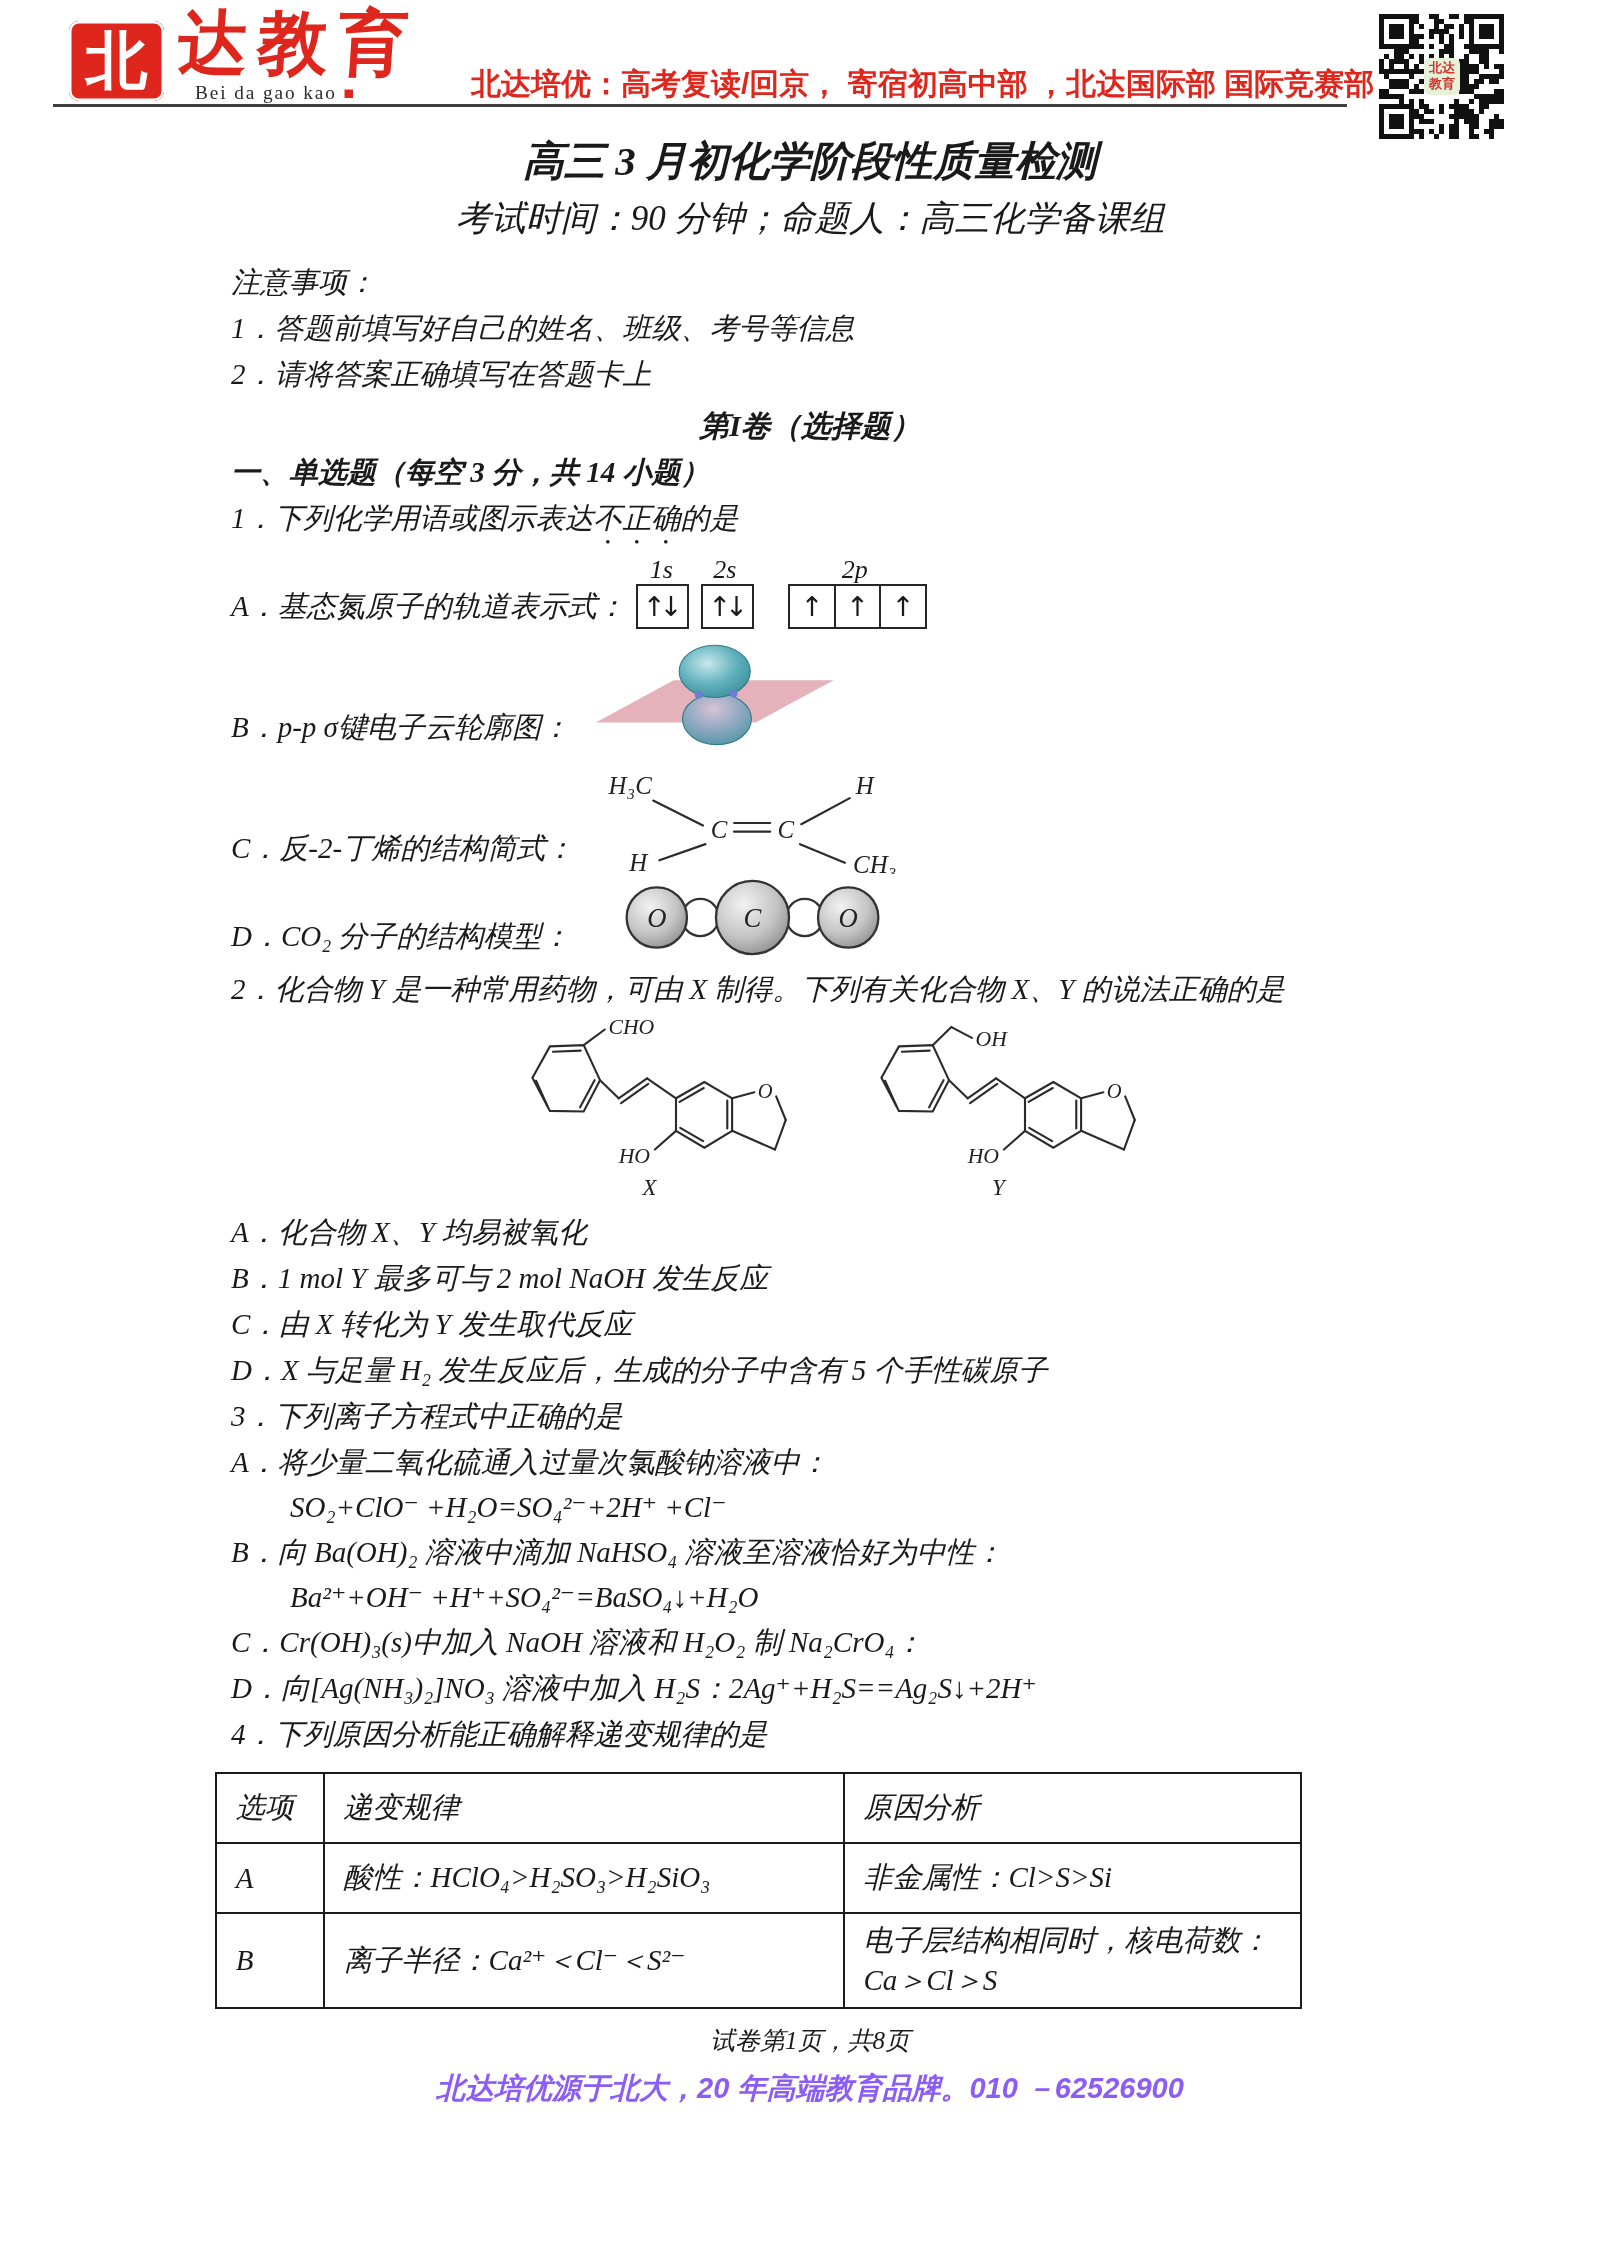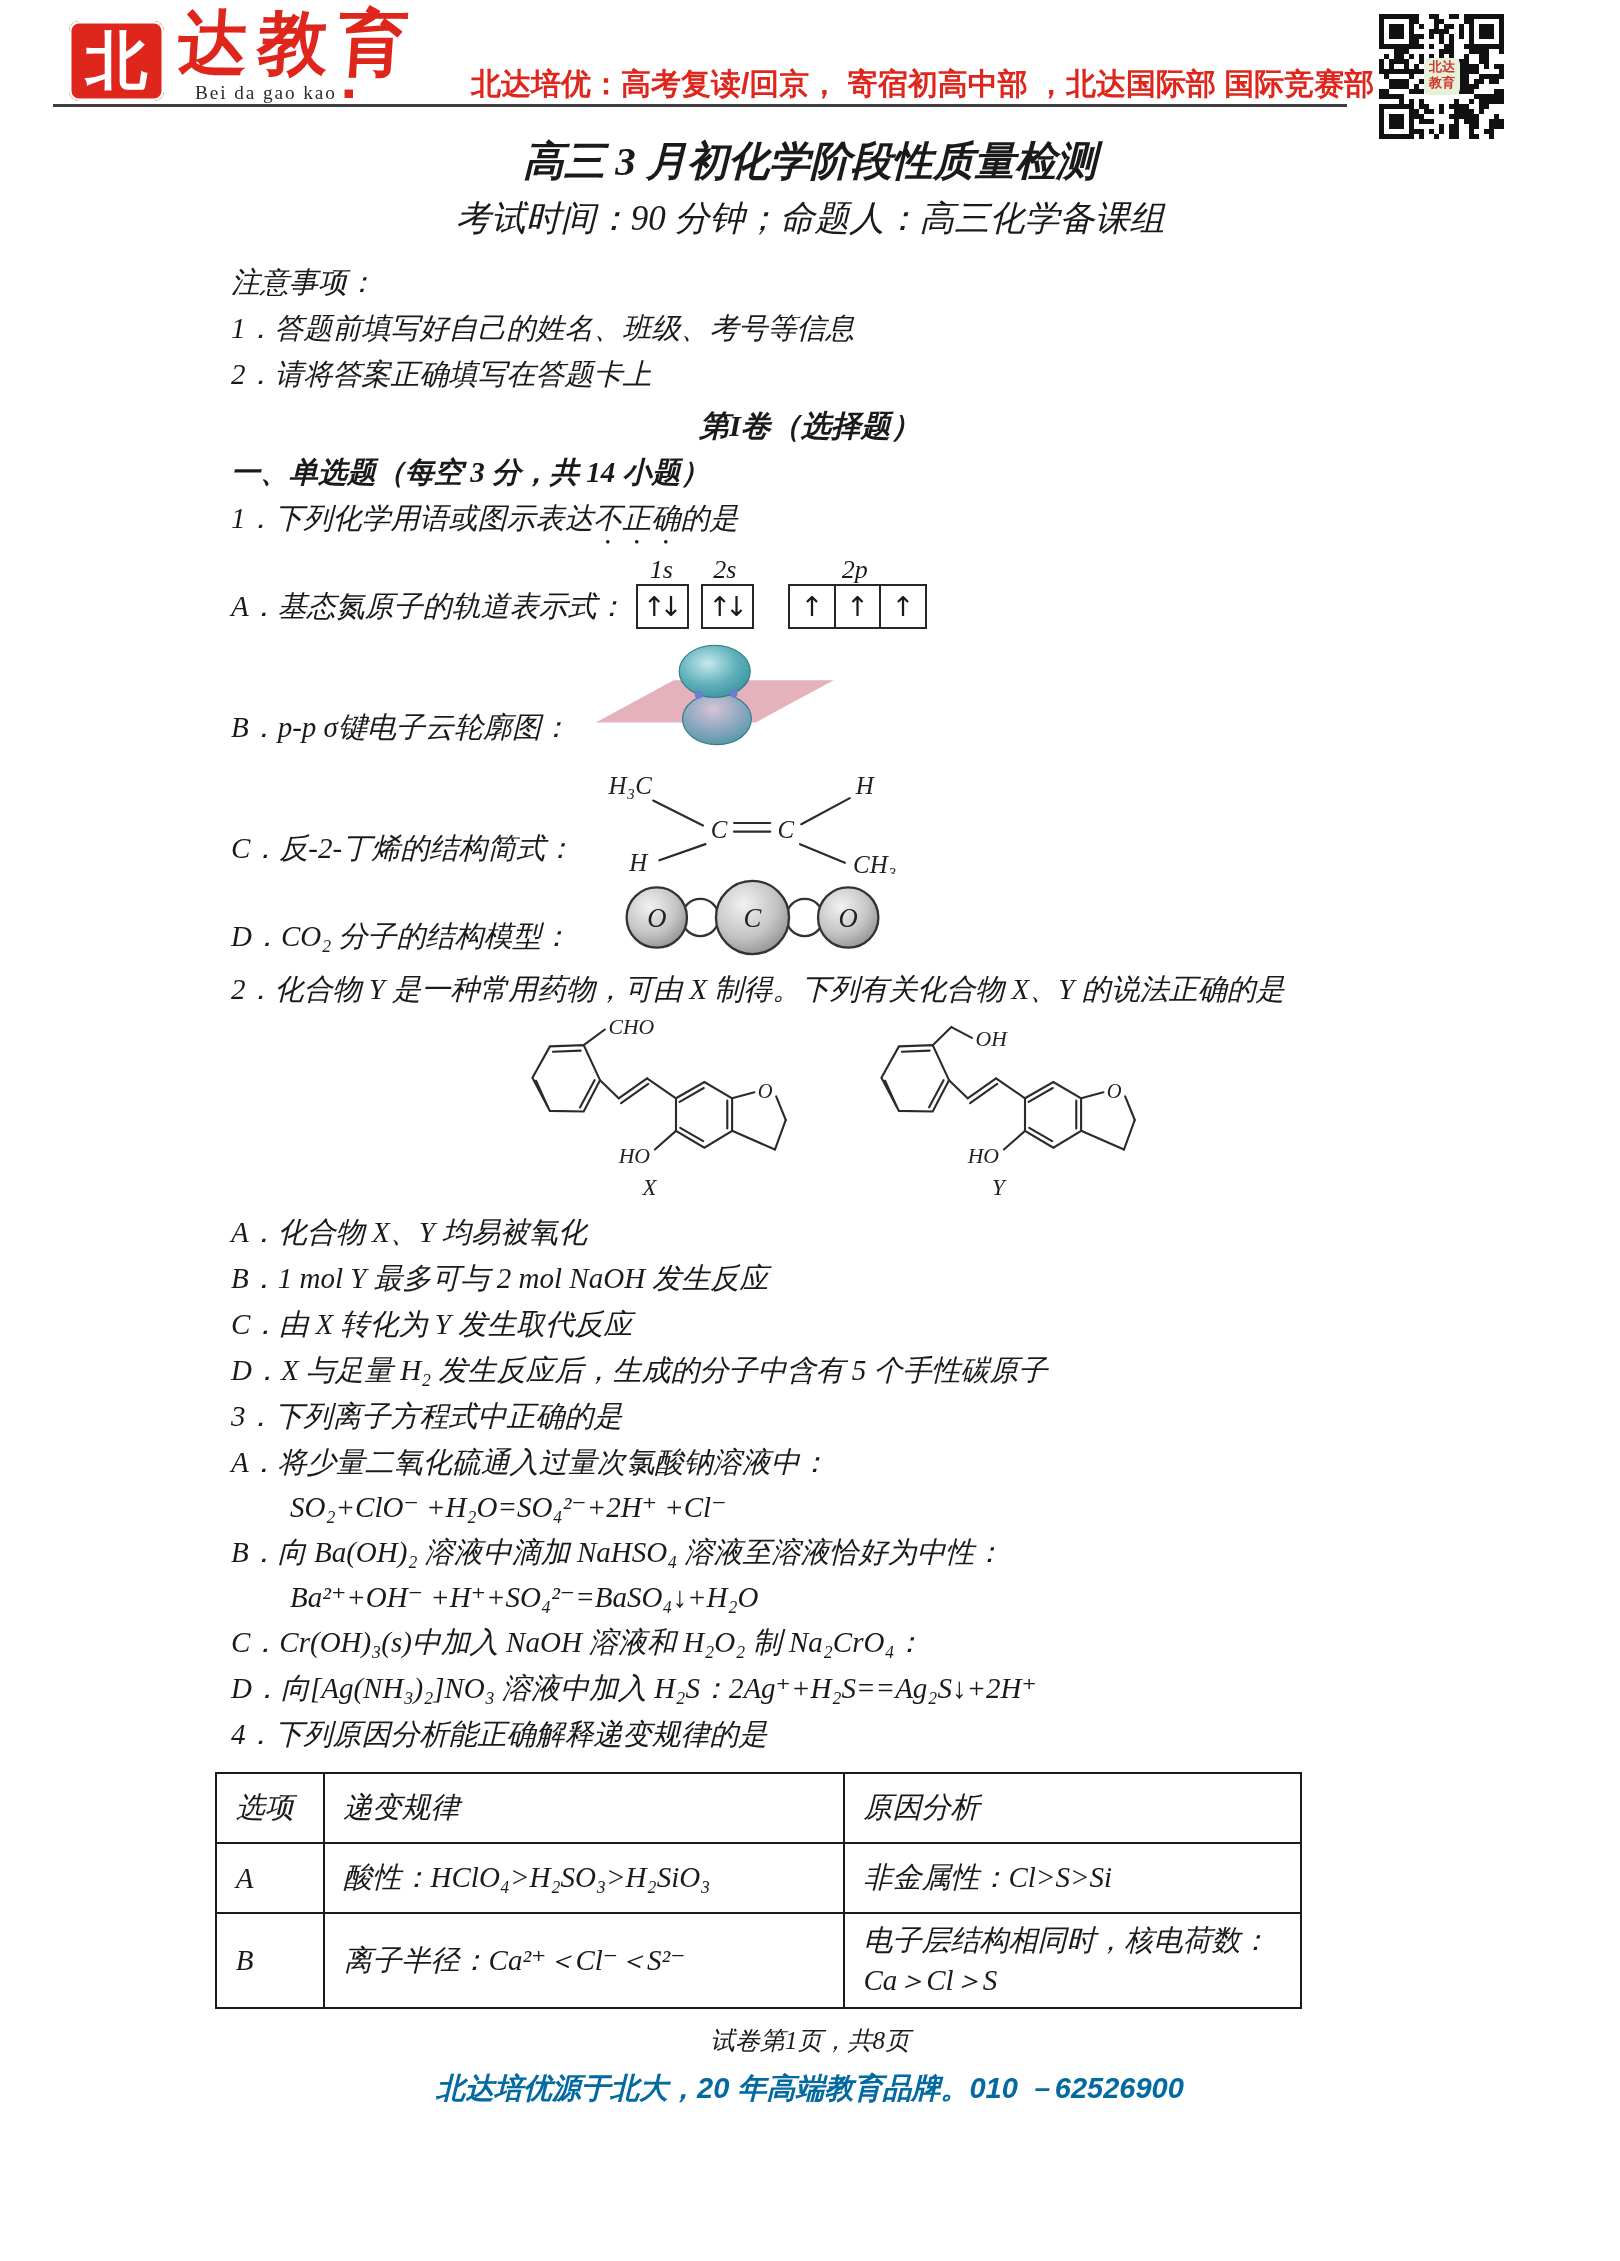--- a/index.html
+++ b/index.html
@@ -24,21 +24,21 @@
   .logo-sub .mark{color:#df261c;font-size:17.5px;}
   .banner{
     position:absolute;left:471px;top:64px;font-size:30px;font-weight:bold;color:#df261c;
     font-family:"Liberation Sans","DejaVu Sans",sans-serif;white-space:nowrap;
   }
   .hrule{position:absolute;left:53px;top:104px;width:1294px;height:3.1px;background:#3f3f3f;}
   .qr{position:absolute;left:1379px;top:13.7px;width:125px;height:125px;}
   .qr-center{
     position:absolute;left:45px;top:44px;width:36px;height:37px;background:#e6f1da;
     border-radius:6.2px;display:flex;align-items:center;justify-content:center;text-align:center;
-    color:#d2342a;font-size:13px;font-weight:bold;line-height:1.25;white-space:pre-line;font-family:Liberation Mono, monospace;
+    color:#d2342a;font-size:13px;font-weight:bold;line-height:1.25;white-space:pre-line;
   }
   
   .main{position:absolute;top:109px;left:0;width:1620px;padding:0;font-style:italic;}
   .inner{margin:0 168px 0 231px;}
   .center-full{margin-left:-231px;margin-right:-168px;text-align:center;}
   .title{margin-top:25px;font-size:41px;font-weight:bold;line-height:54px;}
   .subtitle{margin-top:7.5px;font-size:35px;line-height:46px;}
   .ln{font-size:29px;line-height:46px;}
   .mt28{margin-top:17.5px;} .mt10{margin-top:6.2px;} .mt16{margin-top:10px;} .mt8{margin-top:5px;}
   .bold{font-weight:bold;}
@@ -76,21 +76,21 @@
     border:2.5px solid #1c1c1c;font-size:29px;font-weight:normal;text-align:left;
     padding:6.2px 6.2px 6.2px 18.7px;vertical-align:middle;
   }
   table.qt .c1{width:81px;} table.qt .c2{width:493px;} table.qt .c3{width:430px;}
   table.qt tr{height:70px;}
   tr.rowB{height:133px;}
   .prewrap{white-space:pre-line;}
   
   .pageinfo{margin-top:16px;font-size:25px;line-height:32px;}
   .slogan{
-    margin-top:13.7px;font-size:29px;line-height:36px;font-weight:bold;color:#0369a1;
+    margin-top:13.7px;font-size:29px;line-height:36px;font-weight:bold;color:#8b5cf6;
     font-family:"Liberation Sans","DejaVu Sans",sans-serif;
   }
   svg text{font-family:"Liberation Serif","DejaVu Serif",serif;fill:#222;}
 </style>
 </head>
 <body>
 
 <div class="hdr">
   <div class="stamp">
     <span>北</span>

